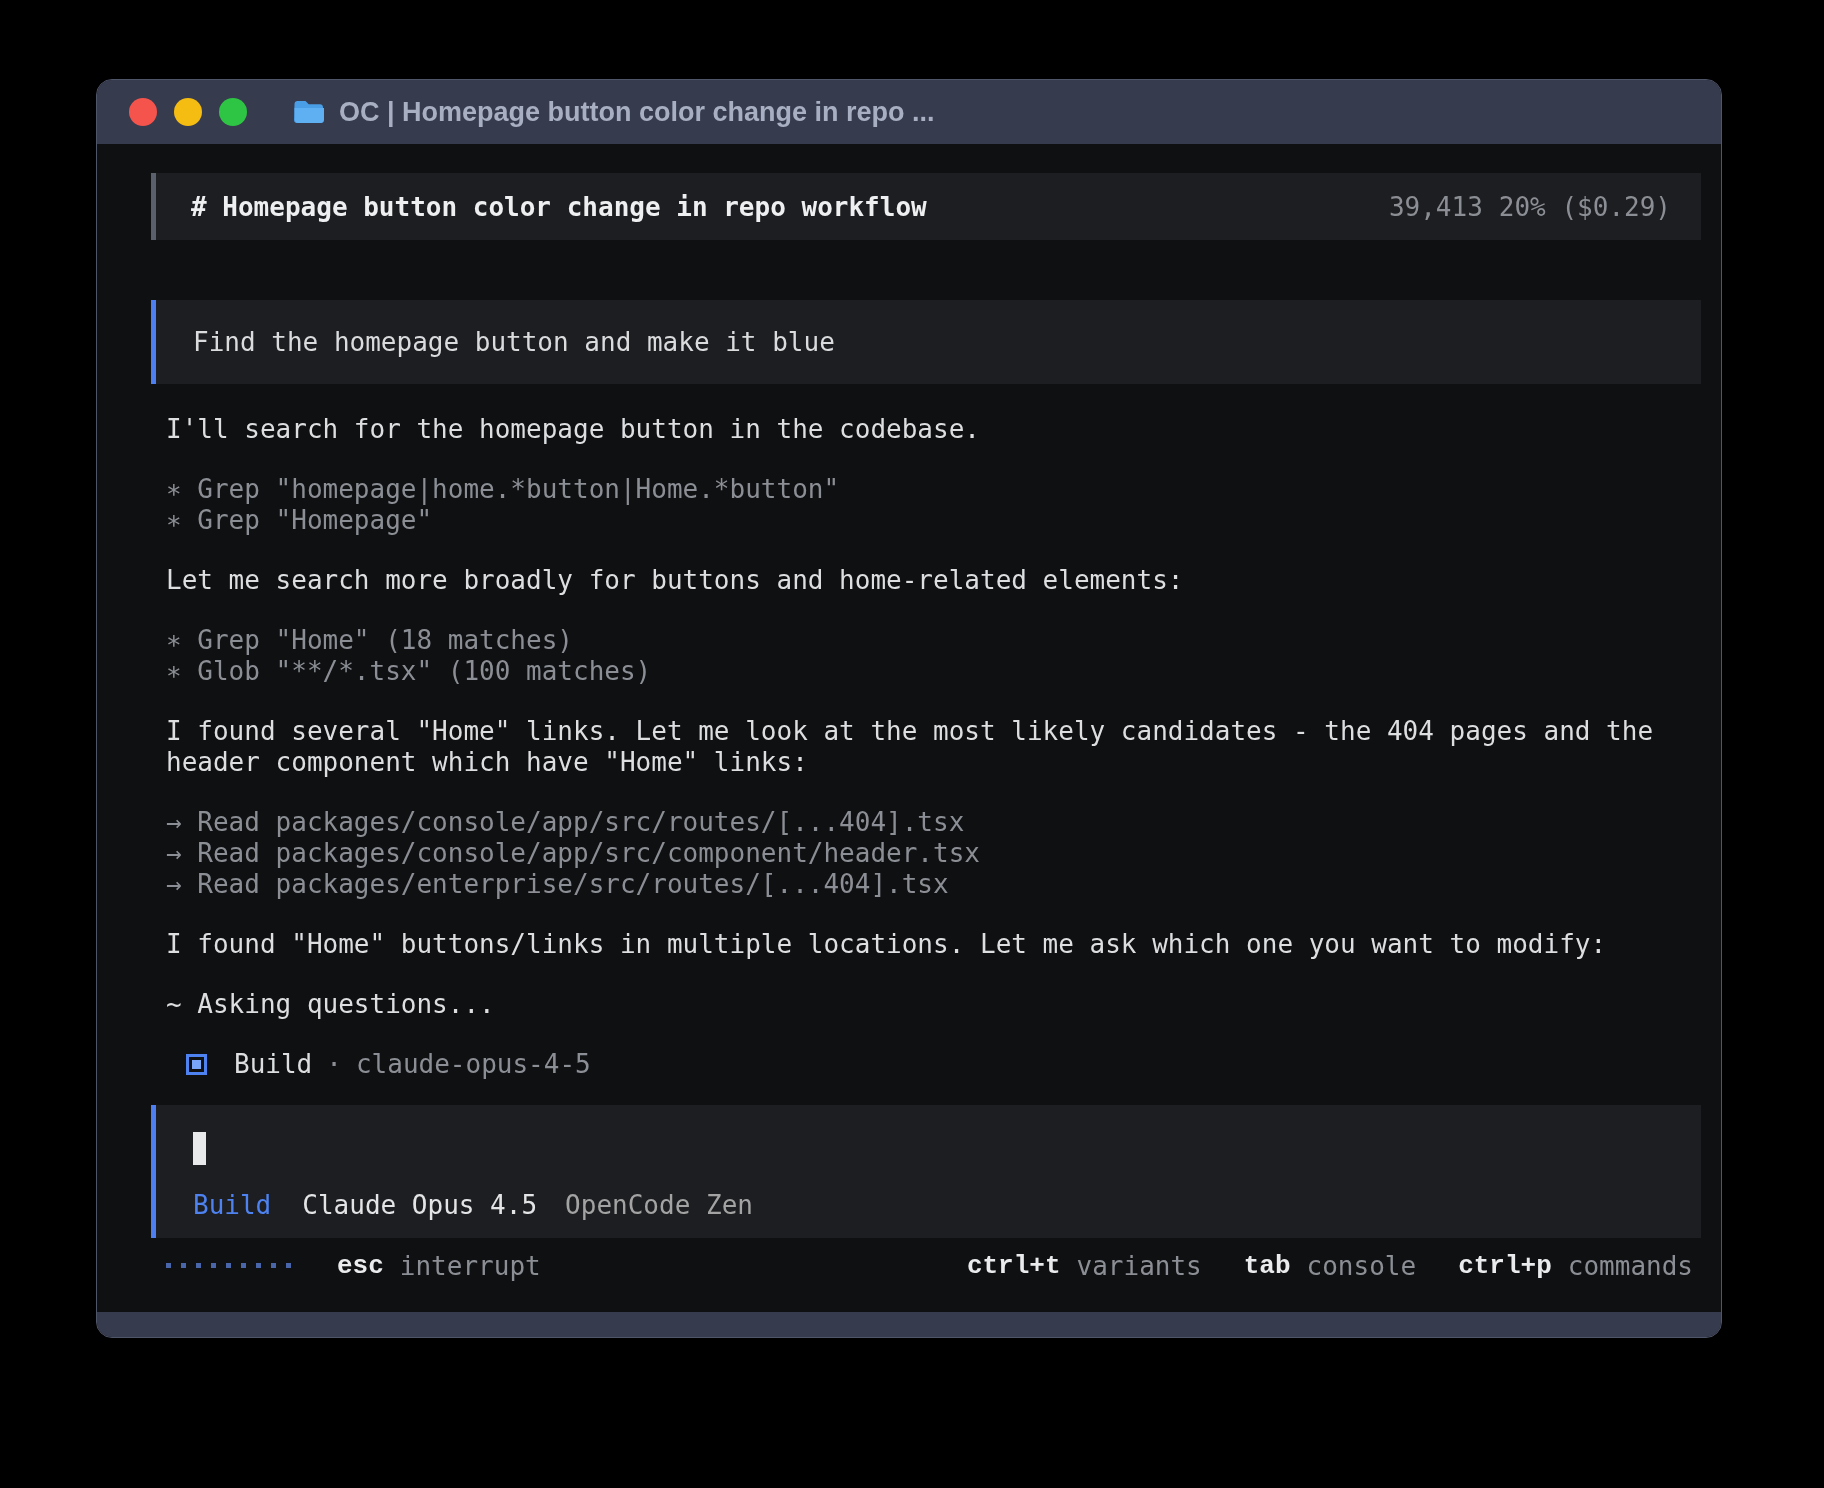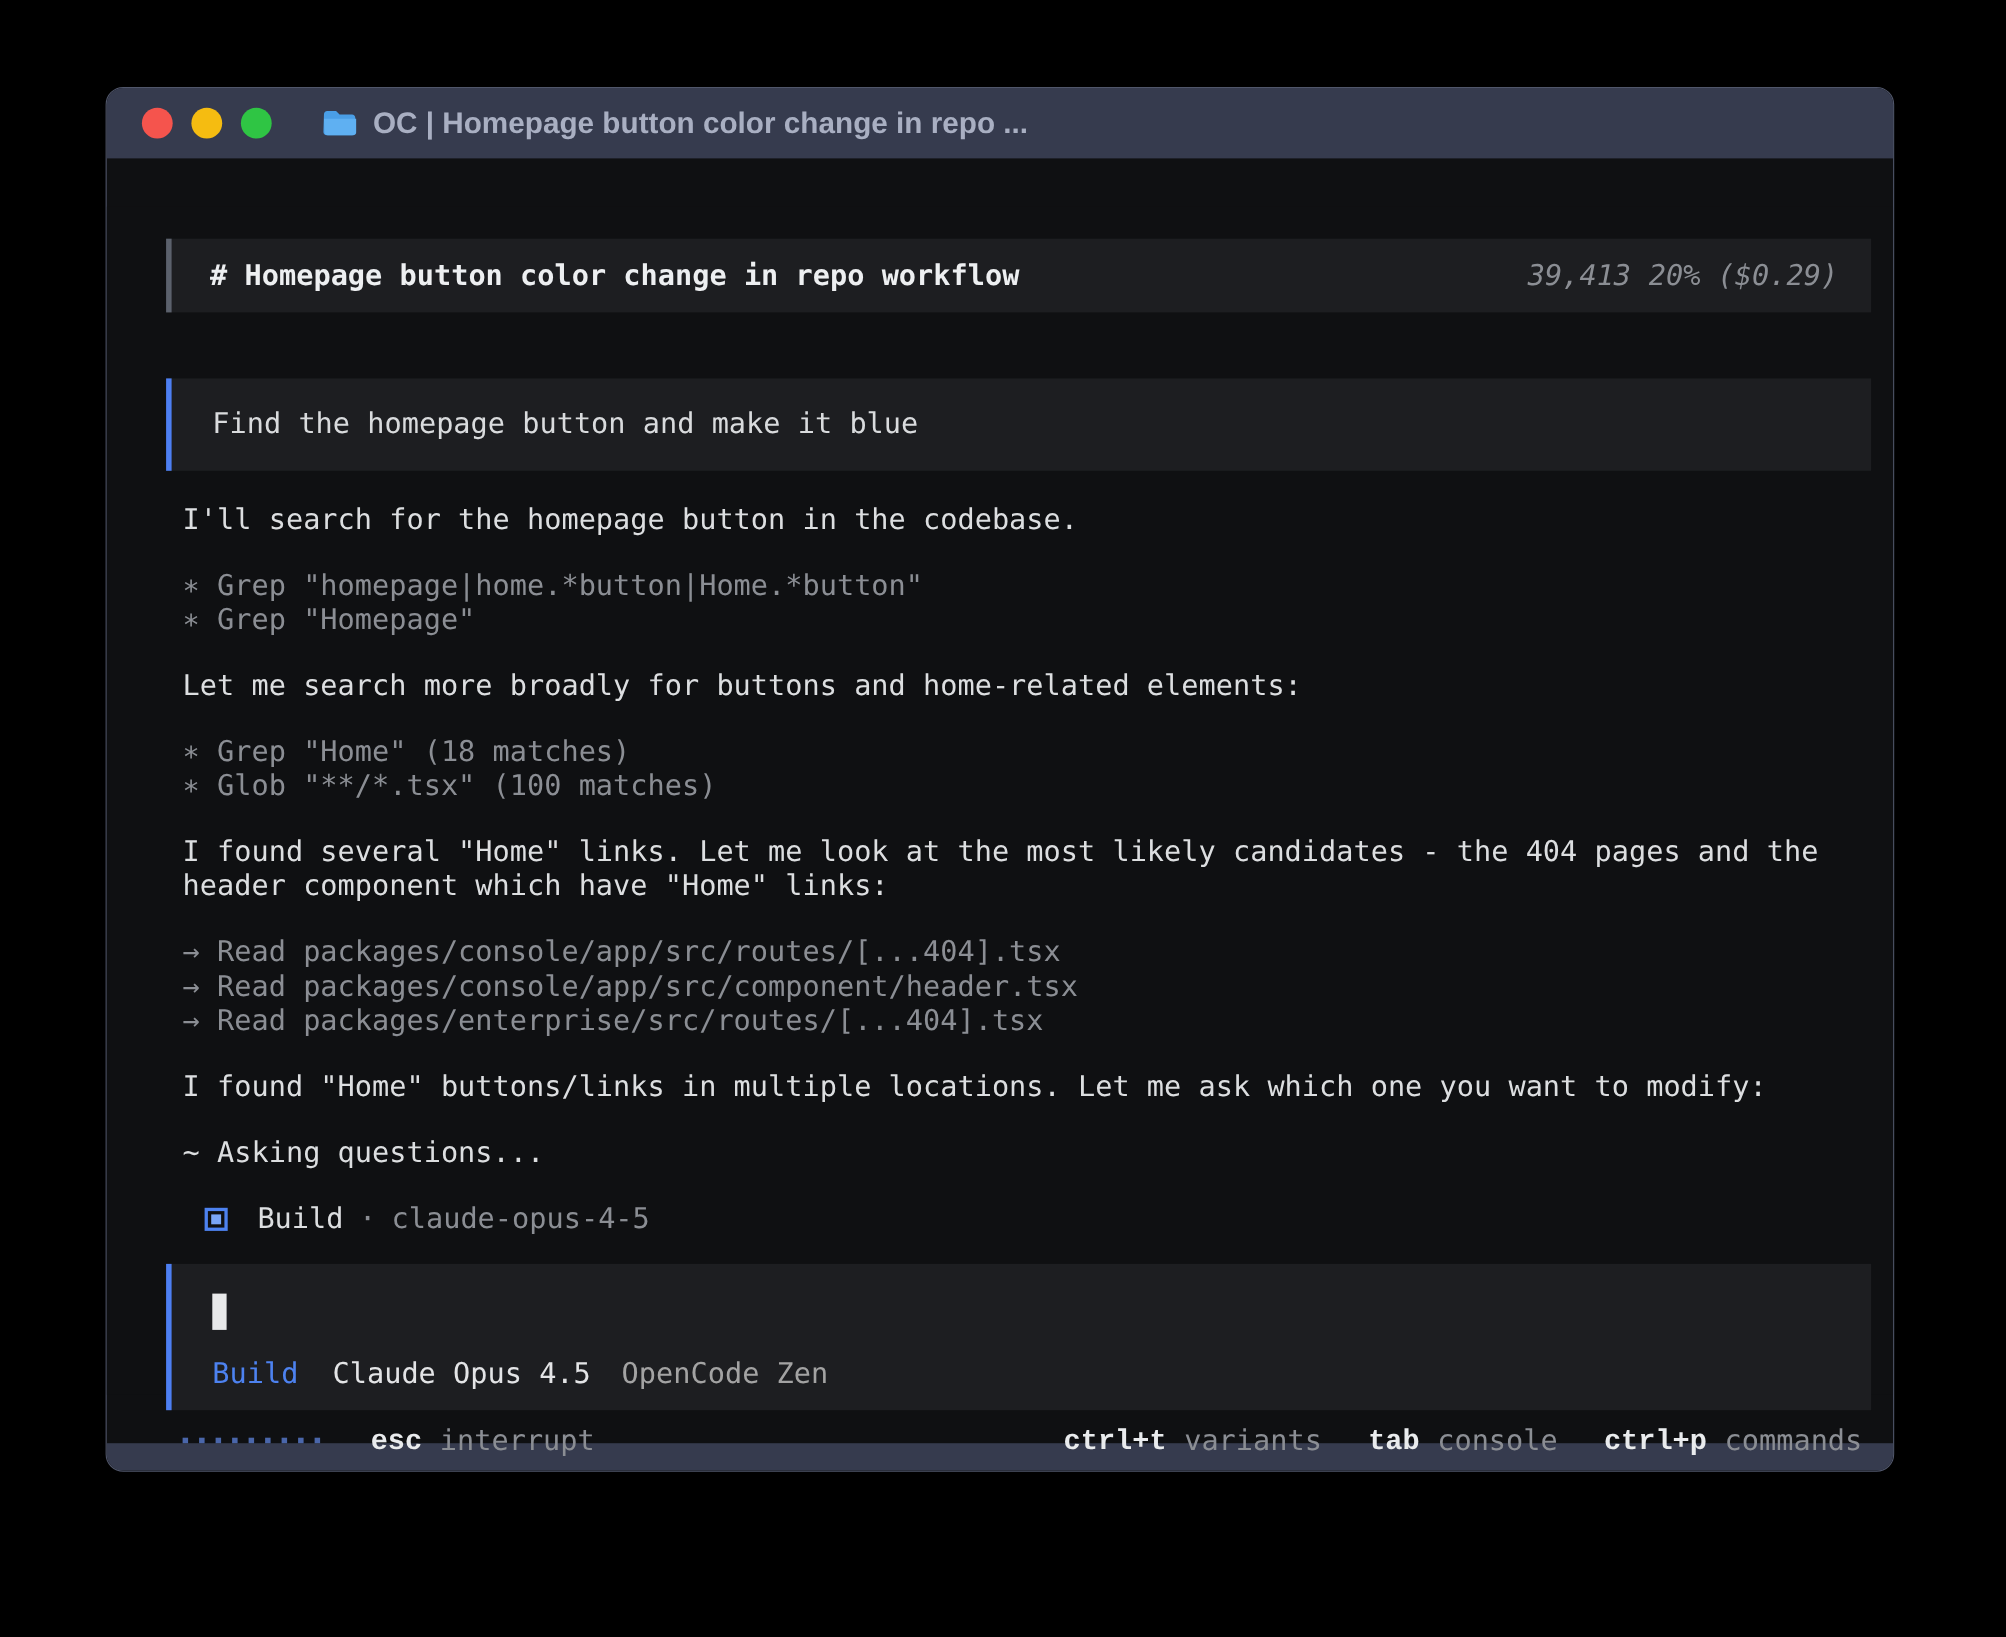--- a/index.html
+++ b/index.html
@@ -5,21 +5,21 @@
   html,body{margin:0;padding:0;}
   body{
     width:1824px;height:1488px;
     background:#000;
     font-family:"DejaVu Sans Mono", monospace;
     position:relative;overflow:hidden;
   }
   .window{
     position:absolute;left:96px;top:79px;width:1626px;height:1259px;
     border-radius:16px;background:#0f1012;border:1px solid #50566a;
-    box-sizing:border-box;overflow:hidden;display:flex;flex-direction:column;gap:44px;
+    box-sizing:border-box;overflow:hidden;display:flex;flex-direction:column;
   }
   
   .titlebar{
     flex:0 0 64px;background:#363b4e;display:flex;align-items:center;
     padding:0 32px;
   }
   .traffic{display:flex;gap:17px;}
   .dot{width:28px;height:28px;border-radius:50%;}
   .dot.red{background:#f5544d;}
   .dot.yellow{background:#f5bc11;}
@@ -34,21 +34,21 @@
   .bottombar{flex:0 0 25px;background:#363b4e;}
 
   .block{
     position:absolute;left:54px;width:1550px;background:#1d1e21;box-sizing:border-box;
   }
   .session-header{
     top:29px;height:67px;border-left:5px solid #5b616c;
     display:flex;align-items:center;padding:0 30px 0 35px;font-size:26px;
   }
   .session-title{font-weight:bold;color:#edeff1;white-space:pre;}
-  .session-meta{margin-left:auto;color:#8b8e94;display:flex;align-items:center;font-style:italic;}
+  .session-meta{margin-left:auto;color:#8b8e94;display:flex;align-items:center;}
   .session-meta .cost{margin-left:16px;}
 
   .user-msg{
     top:156px;height:84px;border-left:5px solid #4d7ff2;
     display:flex;align-items:center;padding:0 37px;
     color:#d9dbdd;font-size:26px;white-space:pre;
   }
 
   .transcript{
     position:absolute;left:69px;top:270px;width:1542px;

